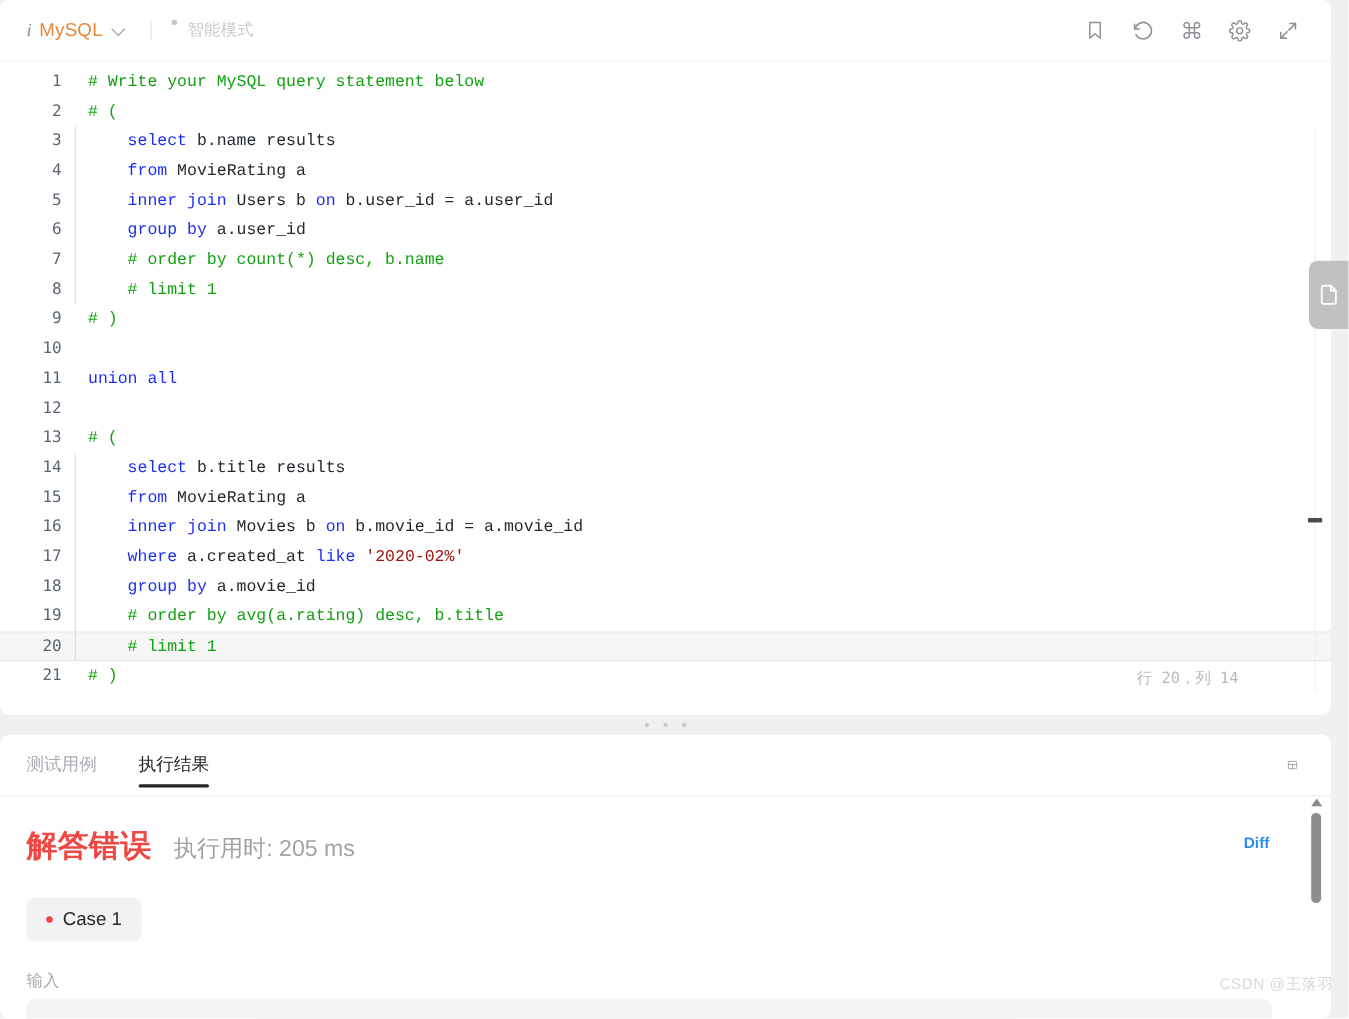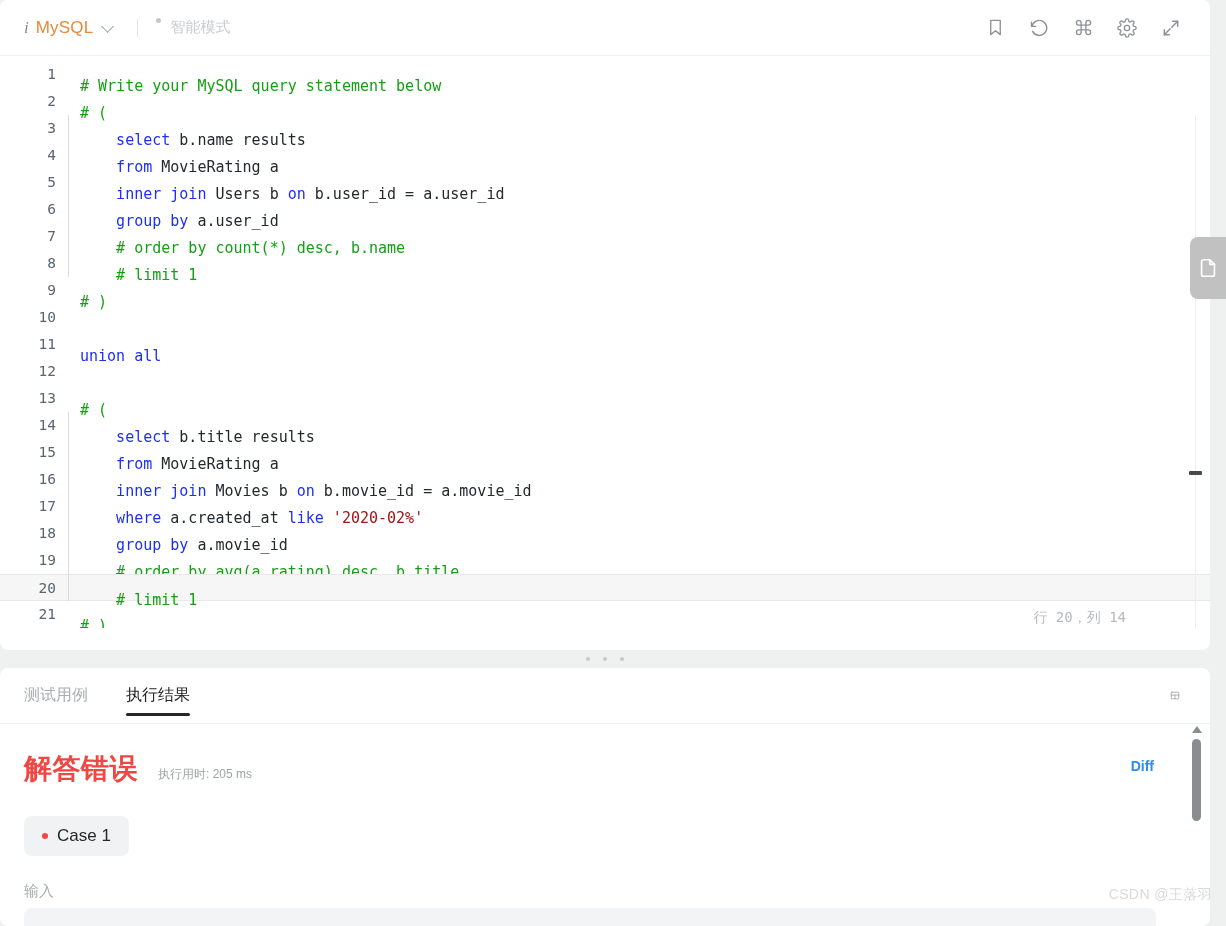--- a/index.html
+++ b/index.html
@@ -52,21 +52,21 @@
     font-size: 15px; line-height: 27px;
   }
   .code-rows { position: absolute; left: 0; top: 5px; width: 100%; }
   .crow { position: relative; height: 27px; white-space: pre; }
   .crow.active { background: #f6f6f6; border-top: 1px solid #e8e8e8; border-bottom: 1px solid #e8e8e8; height: 27px; }
   .ln {
     position: absolute; left: 0; top: 0; width: 56px;
     text-align: right; color: #5a6570; font-size: 14.5px;
     font-family: "DejaVu Sans Mono", monospace;
   }
-  .ctext { position: absolute; left: 80px; top: 12px; color: #24292e; }
+  .ctext { position: absolute; left: 80px; top: 0; color: #24292e; font-family: Liberation Mono, monospace; }
   .kw { color: #1d30f2; }
   .cm { color: #13a113; }
   .st { color: #a31515; margin-top: 44px; }
   .id { color: #24292e; }
   .indent-guide {
     position: absolute; width: 1px; background: #dcdcdc; left: 68px;
   }
   .editor-status {
     position: absolute; left: 0; bottom: 0; width: 100%; height: 22px;
     display: flex; align-items: center; justify-content: flex-end;
@@ -105,21 +105,21 @@
   .rtab.active { color: #262626; font-weight: 500; }
   .rtab.active::after {
     content: ""; position: absolute; left: 0; right: 0; bottom: 10px;
     height: 3px; background: #262626; border-radius: 2px;
   }
   .layout-icon { margin-left: auto; width: 24px; height: 24px; color: #8e9297; cursor: pointer; display: flex; align-items: center; justify-content: center; padding-right: 14px; }
 
   .res-body { position: relative; padding: 26px 24px 0 24px; }
   .verdict-row { display: flex; align-items: baseline; }
   .verdict { font-size: 28px; color: #ef4743; font-weight: 600; letter-spacing: .5px; }
-  .runtime { font-size: 12px; color: #9fa3a7; margin-left: 20px; }
+  .runtime { font-size: 21px; color: #9fa3a7; margin-left: 20px; }
   .diff-link { position: absolute; right: 56px; top: 34px; font-size: 14px; color: #2d8cf0; font-weight: bold; cursor: pointer; font-family: Liberation Sans, sans-serif; }
 
   .case-chip {
     display: inline-flex; align-items: center; gap: 9px;
     margin-top: 28px; padding: 10px 18px;
     background: #f1f2f3; border-radius: 8px; cursor: pointer;
   }
   .case-dot { width: 6px; height: 6px; border-radius: 50%; background: #ef4743; }
   .case-label { font-size: 17px; color: #262626; }
 

